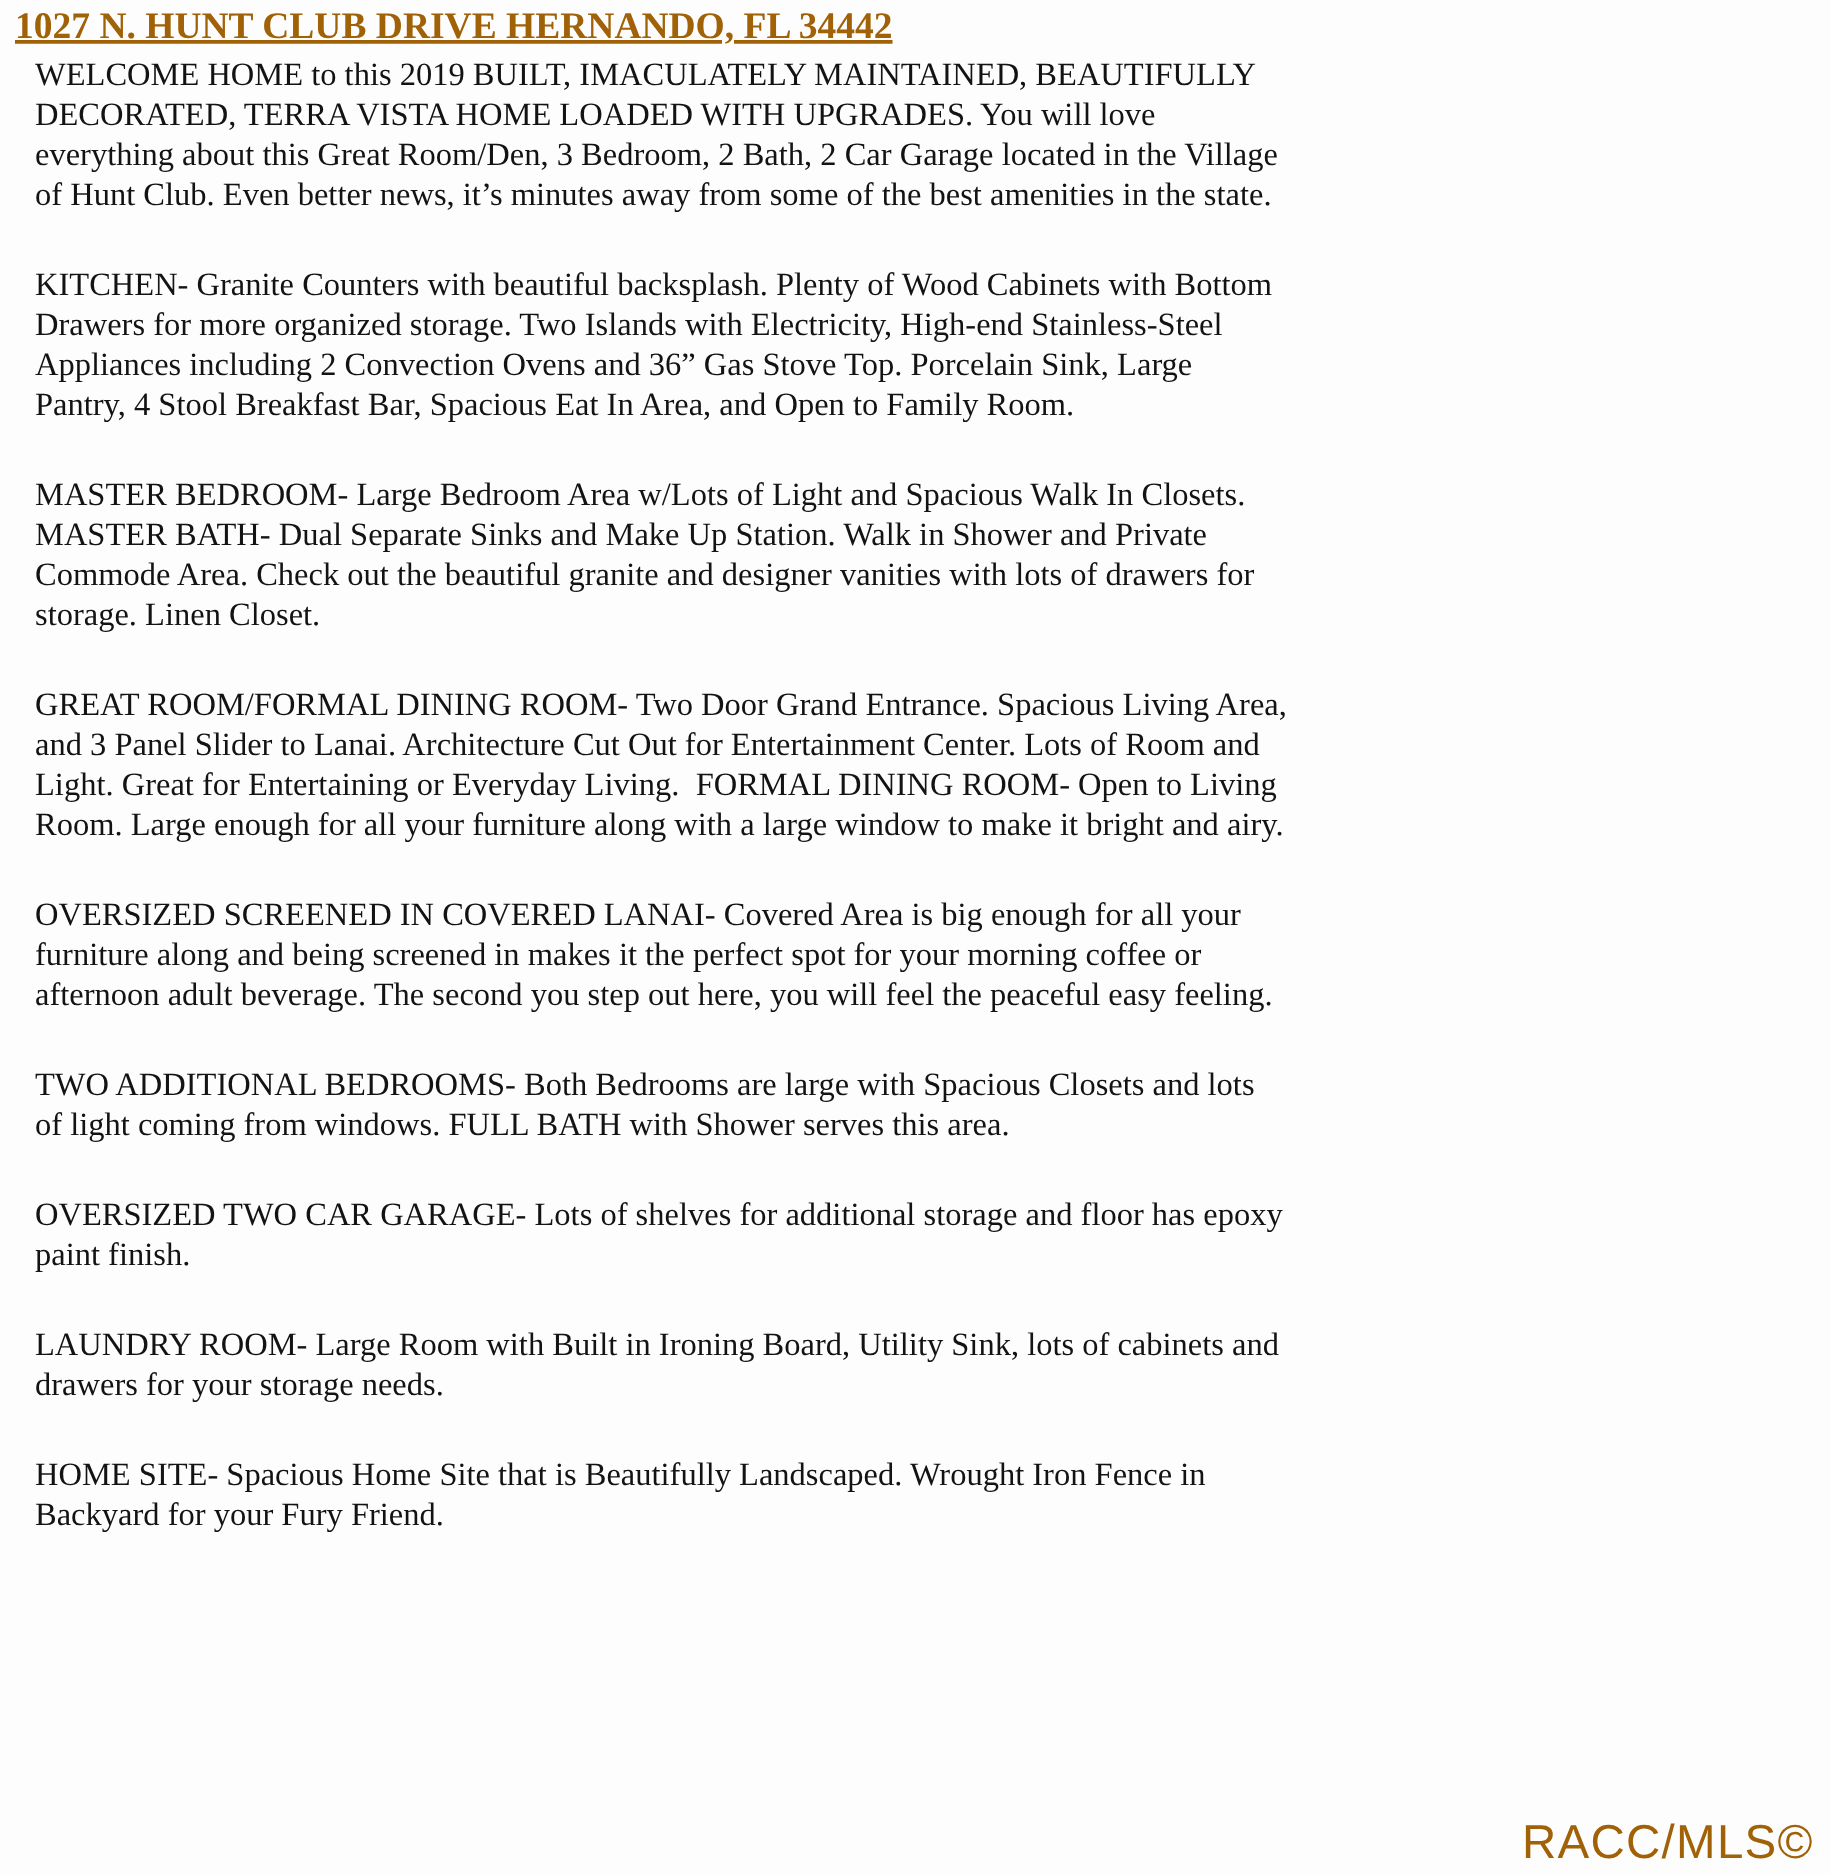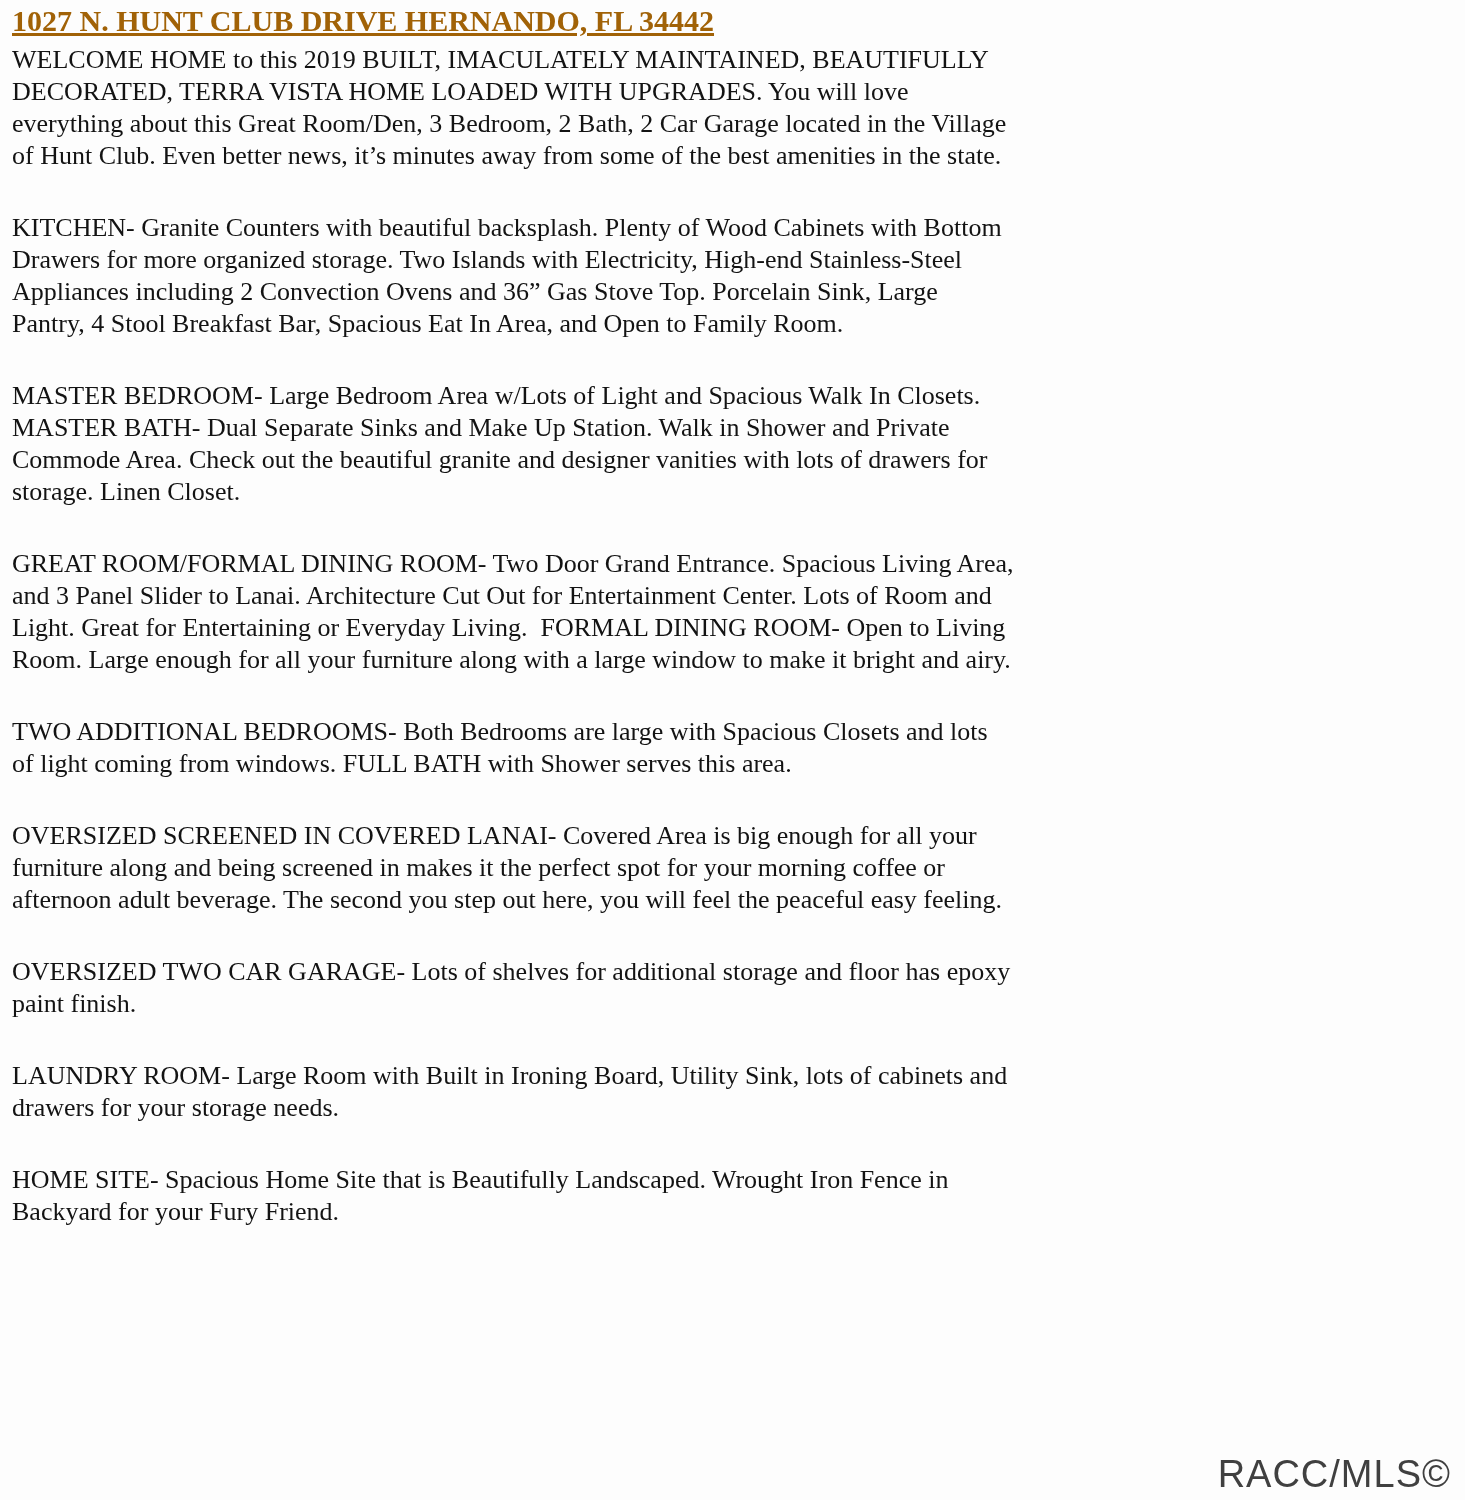--- a/index.html
+++ b/index.html
@@ -30,21 +30,21 @@
     margin: 0 0 6px 0;
     white-space: pre-wrap;
     color: #a16207;
   }
   .doc-heading.section {
     margin-bottom: 2px;
   }
   .para {
     font-size: 26px;
     line-height: 32px;
-    margin: 0 0 40px 0;
+    margin: 0 0 40px 16px;
     white-space: pre-wrap;
   }
   .para.tight {
     margin-bottom: 0;
   }
   .watermark {
     position: absolute;
     right: 14px;
     bottom: 6px;
     font-family: "Liberation Sans", "DejaVu Sans", sans-serif;
@@ -77,31 +77,31 @@
 MASTER BATH- Dual Separate Sinks and Make Up Station. Walk in Shower and Private
 Commode Area. Check out the beautiful granite and designer vanities with lots of drawers for
 storage. Linen Closet.</p>
 
   <p class="para">GREAT ROOM/FORMAL DINING ROOM- Two Door Grand Entrance. Spacious Living Area,
 and 3 Panel Slider to Lanai. Architecture Cut Out for Entertainment Center. Lots of Room and
 Light. Great for Entertaining or Everyday Living.  FORMAL DINING ROOM- Open to Living
 Room. Large enough for all your furniture along with a large window to make it bright and airy.</p>
 
 
-  <p class="para">TWO ADDITIONAL BEDROOMS- Both Bedrooms are large with Spacious Closets and lots
-of light coming from windows. FULL BATH with Shower serves this area.</p>
-
   <p class="para">OVERSIZED SCREENED IN COVERED LANAI- Covered Area is big enough for all your
 furniture along and being screened in makes it the perfect spot for your morning coffee or
 afternoon adult beverage. The second you step out here, you will feel the peaceful easy feeling.</p>
+
+  <p class="para">TWO ADDITIONAL BEDROOMS- Both Bedrooms are large with Spacious Closets and lots
+of light coming from windows. FULL BATH with Shower serves this area.</p>
 
   <p class="para">OVERSIZED TWO CAR GARAGE- Lots of shelves for additional storage and floor has epoxy
 paint finish.</p>
 
   <p class="para">LAUNDRY ROOM- Large Room with Built in Ironing Board, Utility Sink, lots of cabinets and
 drawers for your storage needs.</p>
 
   <p class="para tight">HOME SITE- Spacious Home Site that is Beautifully Landscaped. Wrought Iron Fence in
 Backyard for your Fury Friend.</p>
 
 </div>
 
-<div class="watermark" style="color: #404040;">RACC/MLS©</div>
+<div class="watermark" style="color: #a16207;">RACC/MLS©</div>
 
 </body></html>

